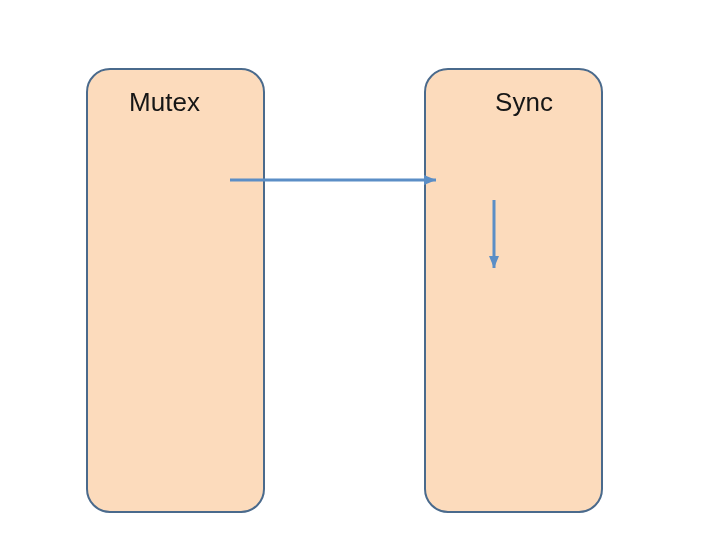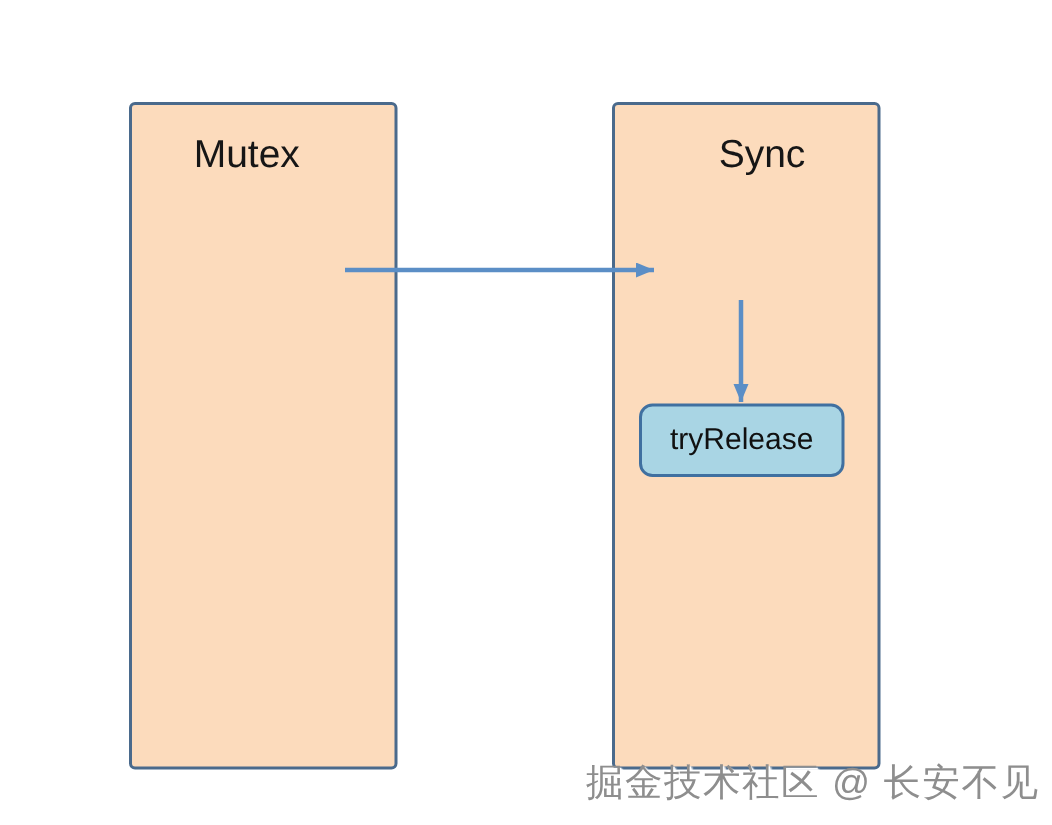--- a/index.html
+++ b/index.html
@@ -27,24 +27,24 @@
     background: var(--background);
     overflow: hidden;
   }
   .container {
     position: absolute;
     top: 68px;
     width: 179px;
     height: 445px;
     background: var(--container-fill);
     border: 2px solid var(--container-border);
-    border-radius: 4px;
+    border-radius: 24px;
   }
   .container.mutex { left: 86px; }
-  .container.sync  { left: 408px; padding-left: 43px; }
+  .container.sync  { left: 424px; padding-left: 43px; }
   .container-title {
     margin-top: 18px;
     text-align: center;
     transform: translateX(-11px);
     font-size: 26px;
     line-height: 1.15;
     color: var(--title-text);
   }
   .node {
     position: absolute;
@@ -91,27 +91,25 @@
   <div class="container mutex">
     <div class="container-title">Mutex</div>
   </div>
 
   <div class="container sync">
     <div class="container-title">Sync</div>
   </div>
 
 
 
-  <div class="node tryrelease">tryRelease</div>
 
   <svg class="arrows" width="701" height="550" viewBox="0 0 701 550" xmlns="http://www.w3.org/2000/svg">
     <defs>
       <marker id="ah" markerUnits="userSpaceOnUse" markerWidth="14" markerHeight="12" refX="12" refY="5" orient="auto">
         <path class="arrowhead-path" d="M0,0 L12,5 L0,10 Z"></path>
       </marker>
     </defs>
     <line x1="230" y1="180" x2="436" y2="180" marker-end="url(#ah)"></line>
     <line x1="494" y1="200" x2="494" y2="268" marker-end="url(#ah)"></line>
   </svg>
 
-  <div class="watermark">掘金技术社区 @ 长安不见</div>
 
 </div>
 
 </body></html>

